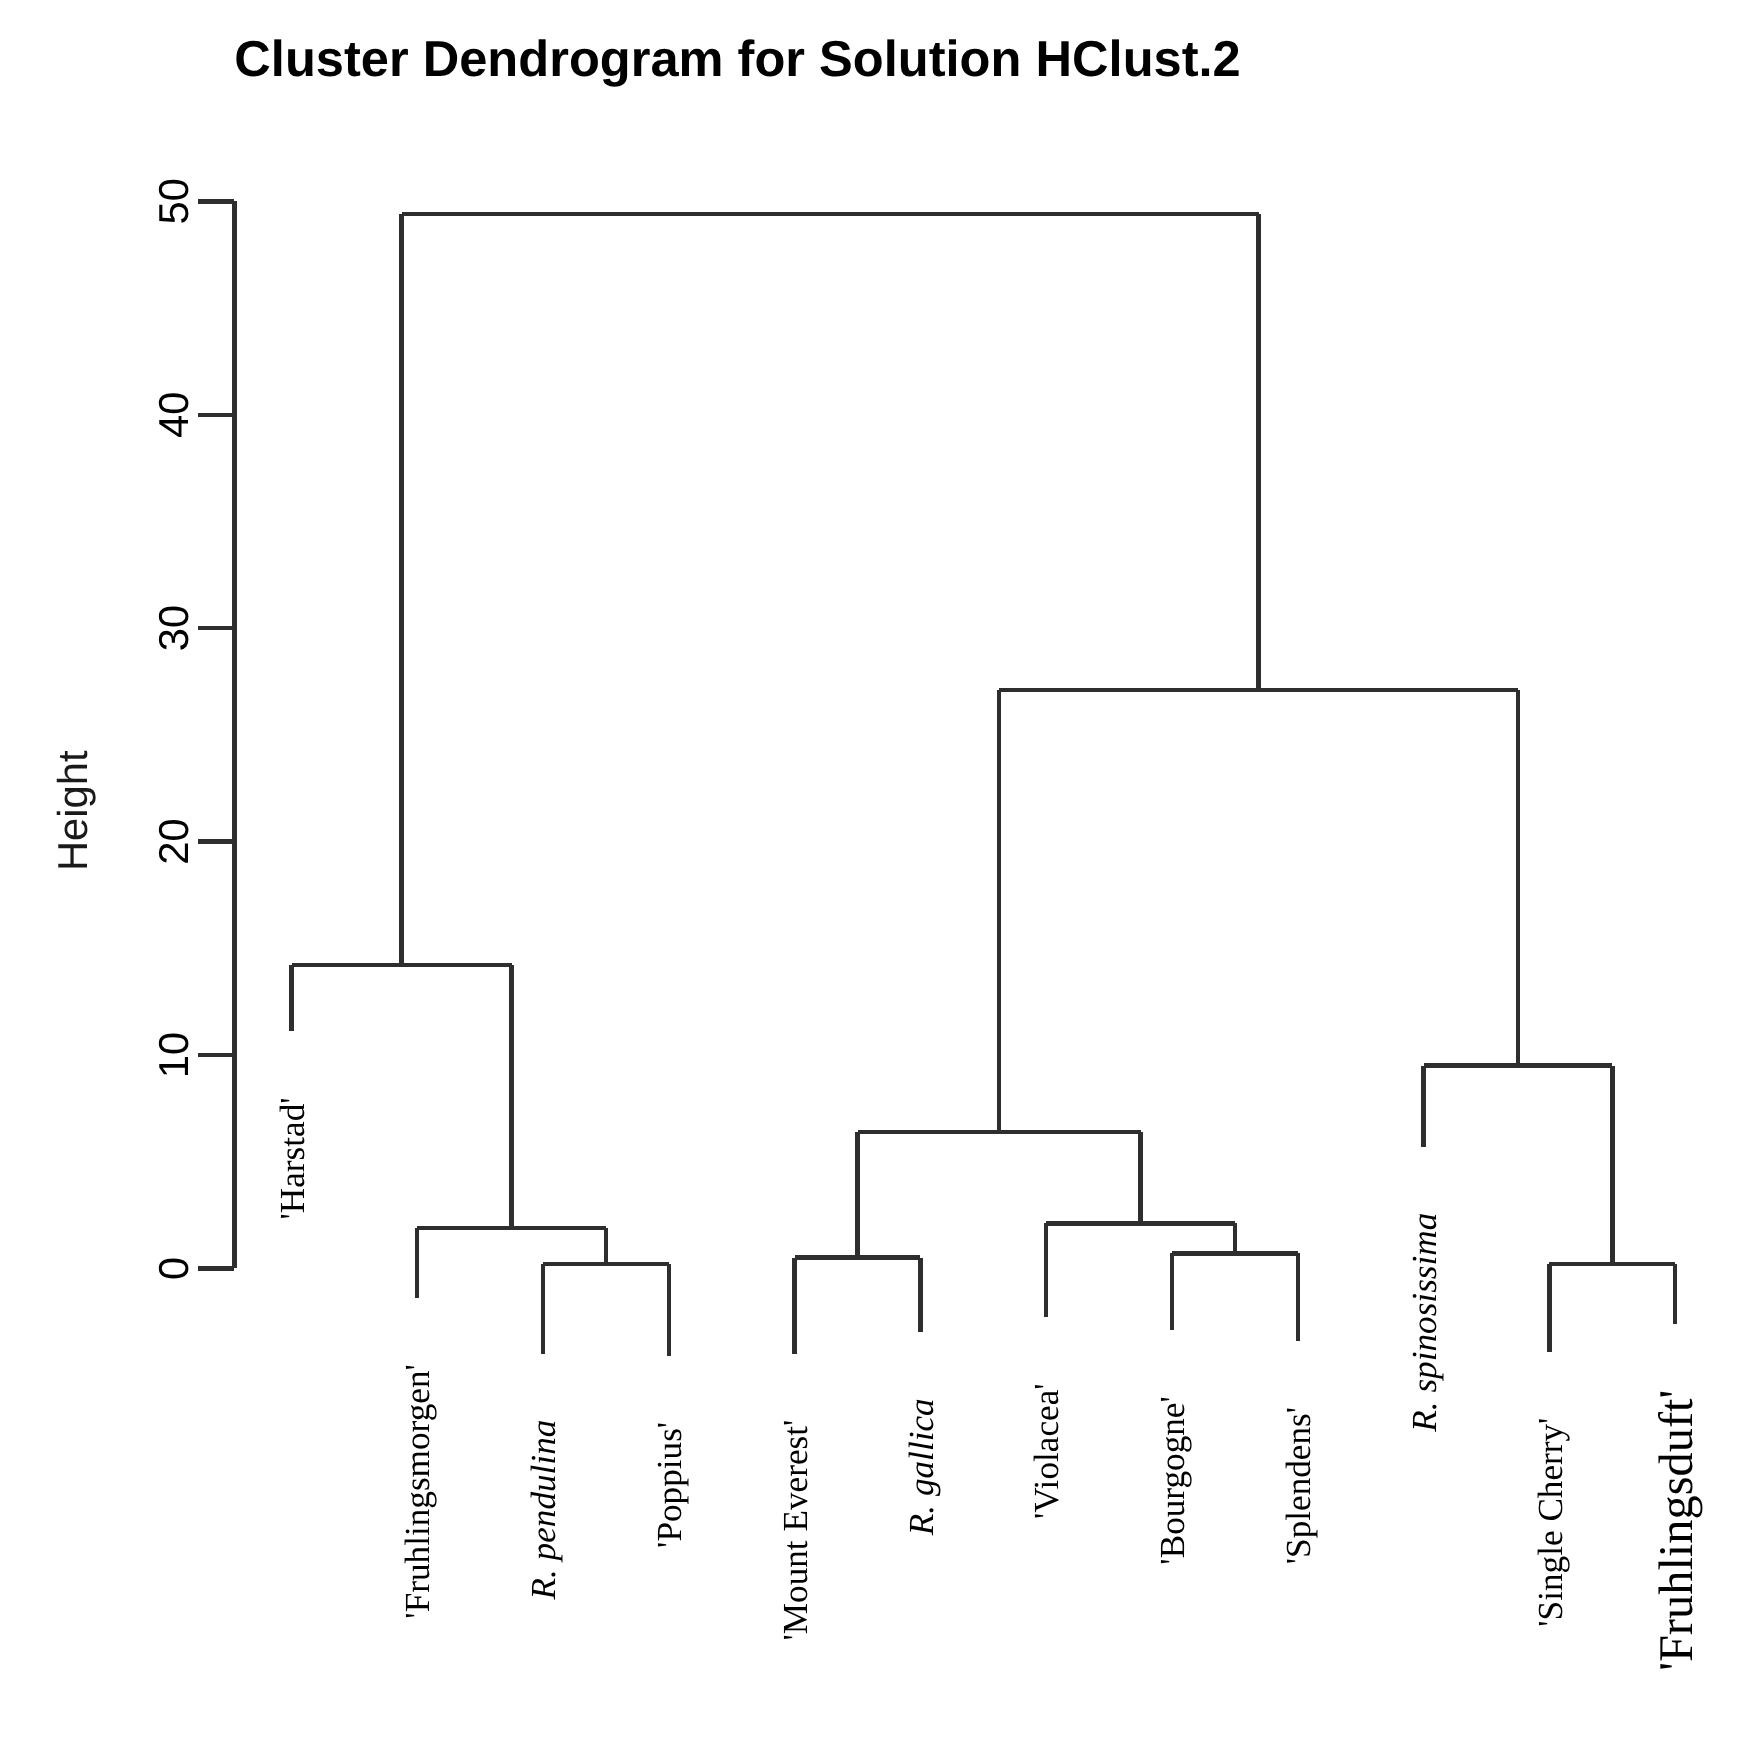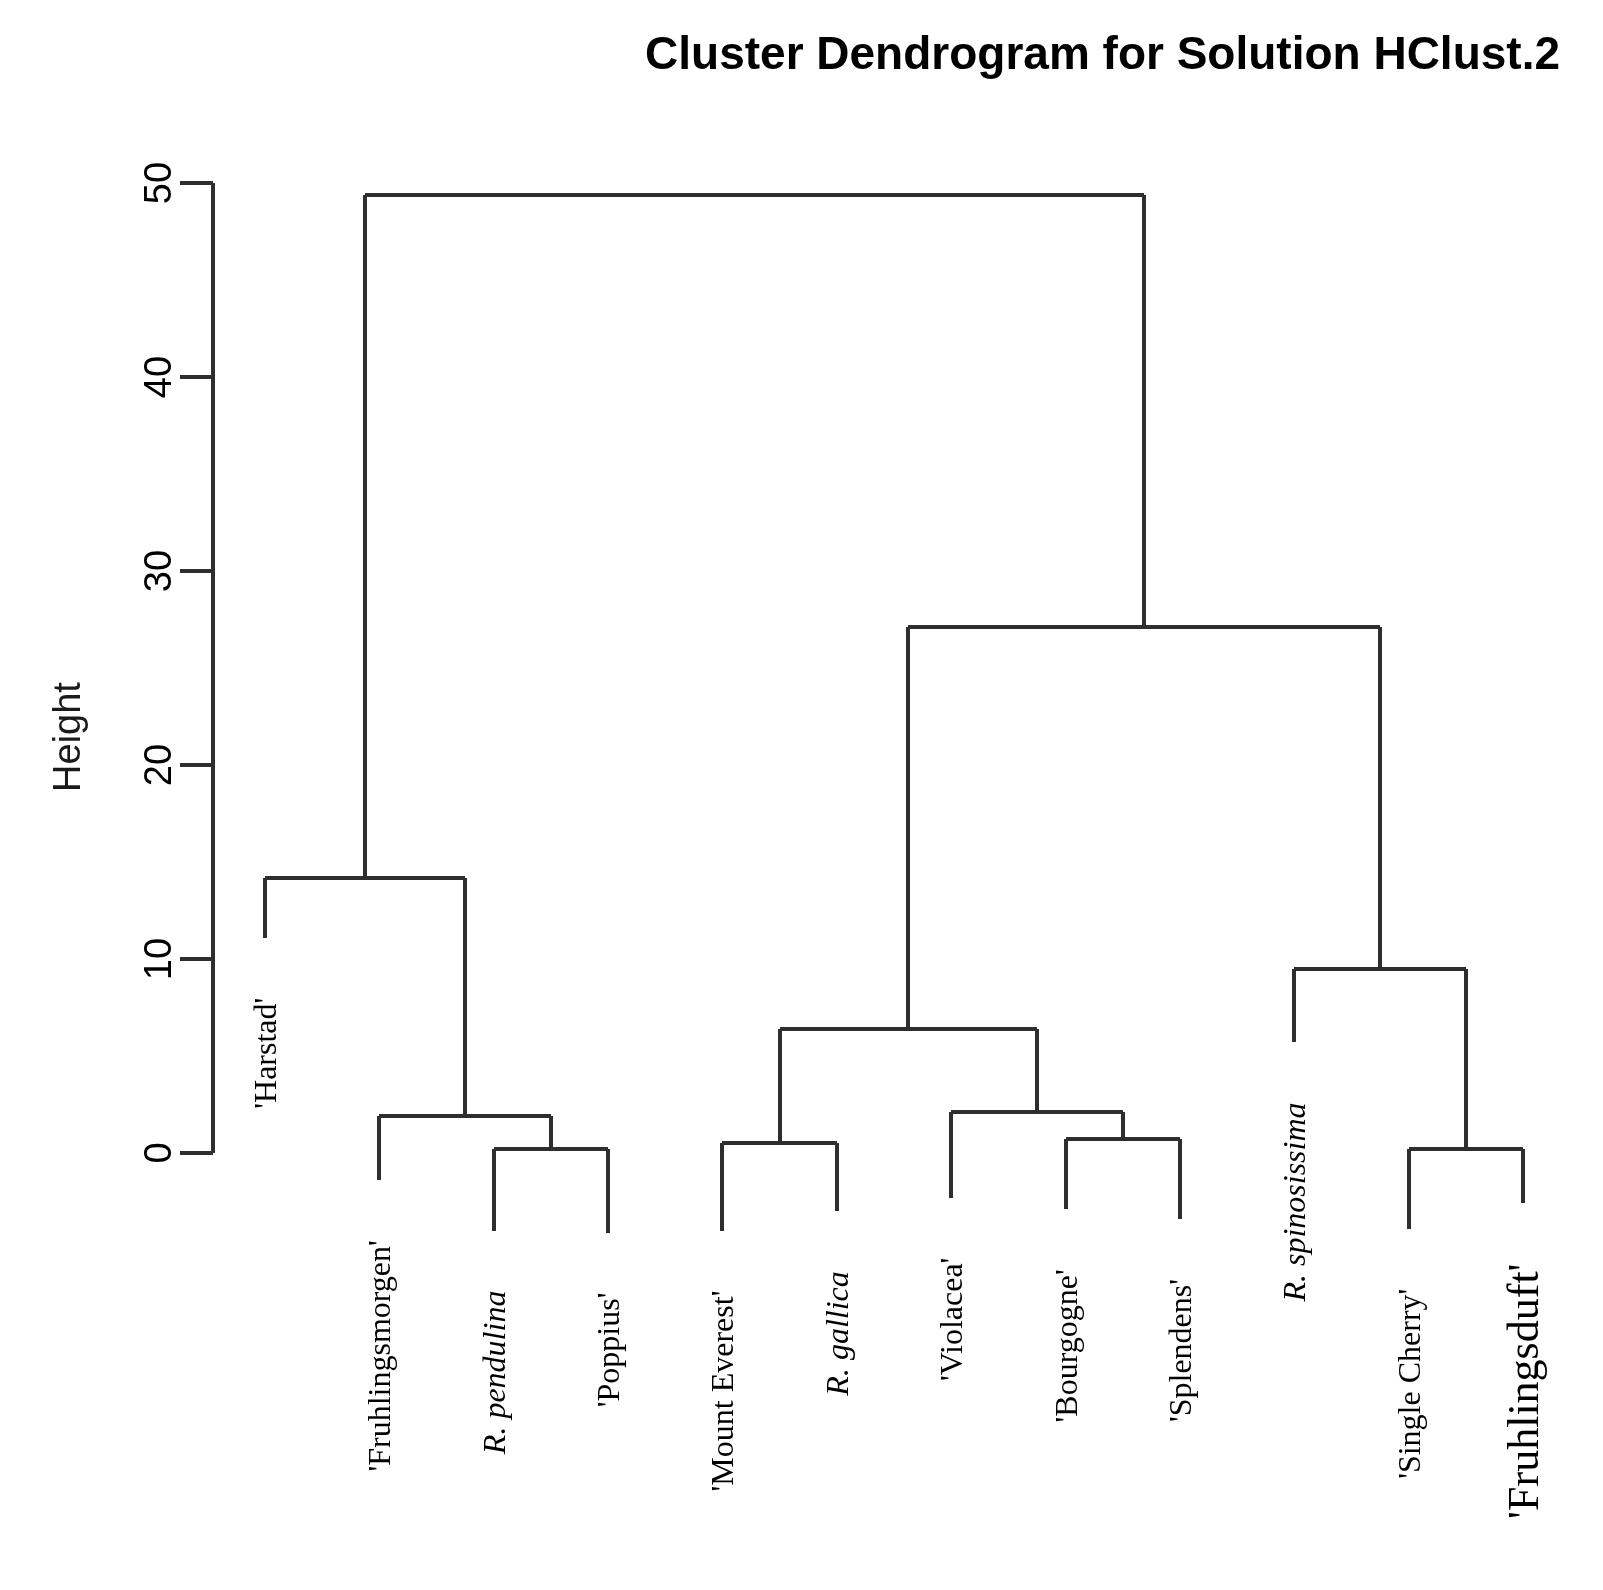--- a/index.html
+++ b/index.html
@@ -6,21 +6,21 @@
   .figure{
     position:relative;
     width:1603px;height:1590px;
     background:#ffffff;
     overflow:hidden;
     font-family:"Liberation Sans",sans-serif;
   }
   .chart-title{
     position:absolute;
     left:213px;top:26px;width:1347px;
-    text-align:right;
+    text-align:left;
     font-size:46px;
     font-weight:bold;
     color:#000000;
     letter-spacing:0px;
   }
   .y-axis-title{
     position:absolute;
     left:-32px;top:715px;
     width:200px;height:44px;
     text-align:center;

